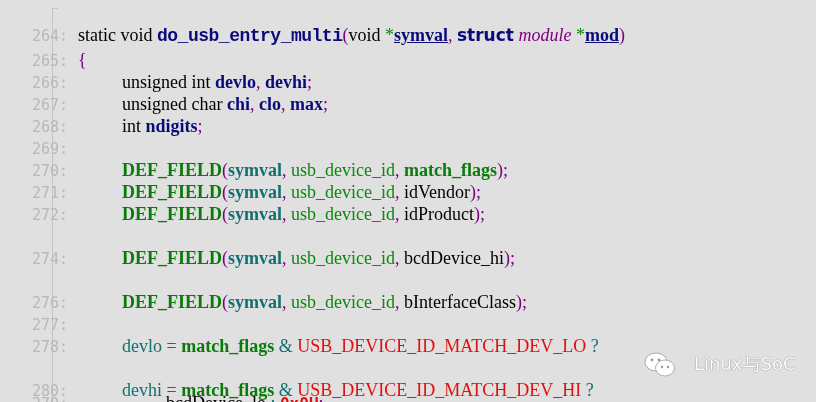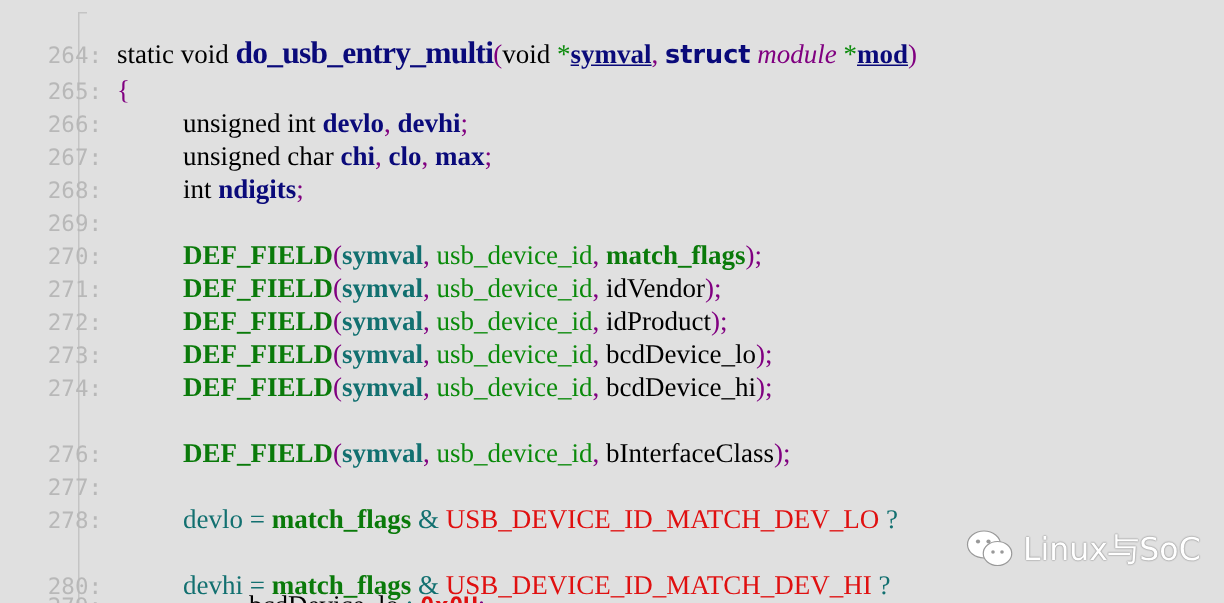--- a/index.html
+++ b/index.html
@@ -26,40 +26,40 @@
     display: inline-block; width: 50px; text-align: right;
     font-family: "DejaVu Sans Mono", "Liberation Mono", monospace;
     font-size: 15px; color: #b8b8b8;
     padding-right: 8px;
   }
   .code { display: inline-block; }
   .i1 { padding-left: 46px; }
   .i2 { padding-left: 90px; margin-top: 35px; }
   .kw { color: #000000; margin-top: 17px; }
   .var { color: #0a0a7a; font-weight: bold; }
-  .fname { color: #0a0a7a; font-weight: bold; font-size: 21px; font-family: Liberation Serif, serif; letter-spacing: -0.5px; }
+  .fname { color: #0a0a7a; font-weight: bold; font-size: 18px; font-family: Liberation Mono, monospace; letter-spacing: -0.5px; }
   .punc { color: #800080; }
   .star { color: #0a8a0a; }
   .param { color: #0a0a7a; font-weight: bold; text-decoration: underline; }
   .struct { color: #0a0a7a; font-weight: bold; font-family: "DejaVu Sans", sans-serif; font-size: 17px; text-align: center; }
   .module { color: #800080; font-style: italic; }
   .macro { color: #0a7a0a; font-weight: bold; }
   .sym { color: #127070; font-weight: bold; }
   .typ2 { color: #0a8a0a; }
   .field { color: #000000; }
   .field-b { color: #0a7a0a; font-weight: bold; }
   .lhs { color: #127070; }
   .op { color: #127070; }
   .const { color: #e01010; }
   .num { color: #e01010; font-family: "DejaVu Sans Mono", monospace; font-weight: bold; font-size: 16px; }
   .watermark {
     position: absolute; left: 644px; top: 352px;
-    display: flex; align-items: center; gap: 6px;
+    display: flex; align-items: flex-start; gap: 18px;
     color: #ffffff;
-    font-family: "DejaVu Sans", sans-serif; font-size: 21px;
+    font-family: "DejaVu Sans", sans-serif; font-size: 18px;
     text-shadow: 0 0 1px #888, 0 0 1px #888;
   }
   .wechat-icon { width: 32px; height: 26px; display: inline-block; }
 </style>
 </head>
 <body>
 
 <div class="editor">
   <div class="gutter-line"></div>
   <div class="gutter-tick"></div>
@@ -90,23 +90,20 @@
 
   <div class="line" style="top:136px">
     <span class="ln">270:</span><span class="code i1"><span class="macro">DEF_FIELD</span><span class="punc">(</span><span class="sym">symval</span><span class="punc">,</span> <span class="typ2">usb_device_id</span><span class="punc">,</span> <span class="field-b">match_flags</span><span class="punc">)</span><span class="punc">;</span></span>
   </div>
   <div class="line" style="top:158px">
     <span class="ln">271:</span><span class="code i1"><span class="macro">DEF_FIELD</span><span class="punc">(</span><span class="sym">symval</span><span class="punc">,</span> <span class="typ2">usb_device_id</span><span class="punc">,</span> <span class="field">idVendor</span><span class="punc">)</span><span class="punc">;</span></span>
   </div>
   <div class="line" style="top:180px">
     <span class="ln">272:</span><span class="code i1"><span class="macro">DEF_FIELD</span><span class="punc">(</span><span class="sym">symval</span><span class="punc">,</span> <span class="typ2">usb_device_id</span><span class="punc">,</span> <span class="field">idProduct</span><span class="punc">)</span><span class="punc">;</span></span>
   </div>
-  <div class="line" style="top:202px">
-    <span class="ln">273:</span><span class="code i1"><span class="macro">DEF_FIELD</span><span class="punc">(</span><span class="sym">symval</span><span class="punc">,</span> <span class="typ2">usb_device_id</span><span class="punc">,</span> <span class="field">bcdDevice_lo</span><span class="punc">)</span><span class="punc">;</span></span>
-  </div>
   <div class="line" style="top:224px">
     <span class="ln">274:</span><span class="code i1"><span class="macro">DEF_FIELD</span><span class="punc">(</span><span class="sym">symval</span><span class="punc">,</span> <span class="typ2">usb_device_id</span><span class="punc">,</span> <span class="field">bcdDevice_hi</span><span class="punc">)</span><span class="punc">;</span></span>
   </div>
   <div class="line" style="top:268px">
     <span class="ln">276:</span><span class="code i1"><span class="macro">DEF_FIELD</span><span class="punc">(</span><span class="sym">symval</span><span class="punc">,</span> <span class="typ2">usb_device_id</span><span class="punc">,</span> <span class="field">bInterfaceClass</span><span class="punc">)</span><span class="punc">;</span></span>
   </div>
 
   <div class="line" style="top:290px">
     <span class="ln">277:</span>
   </div>

